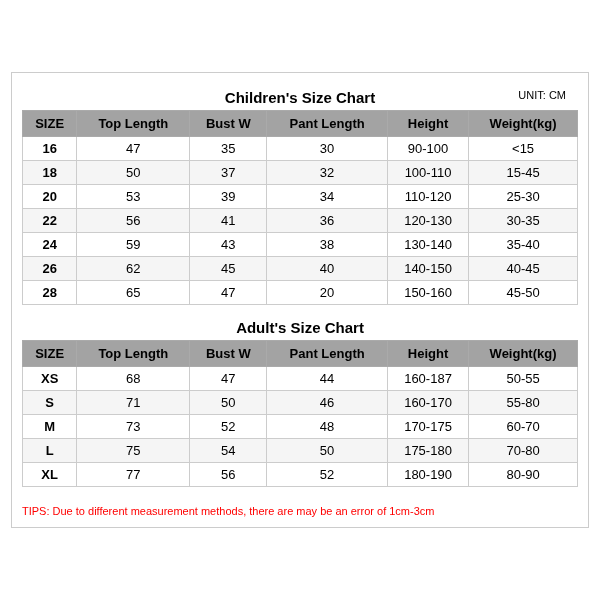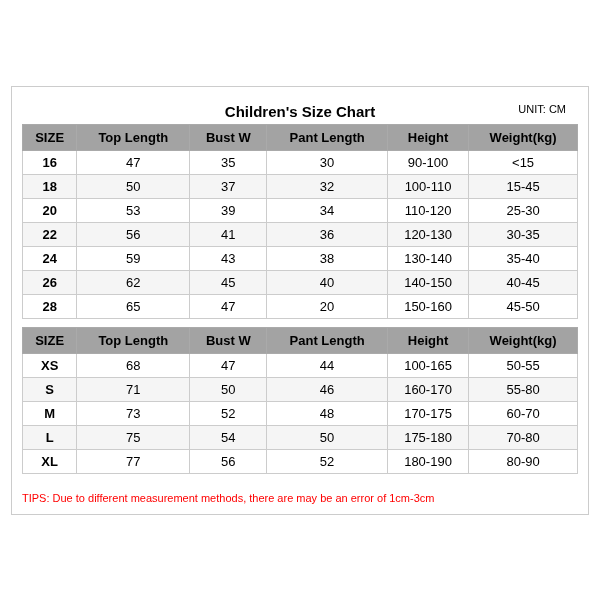--- a/index.html
+++ b/index.html
@@ -145,39 +145,42 @@
           <td>65</td>
           <td>47</td>
           <td>20</td>
           <td>150-160</td>
           <td>45-50</td>
         </tr>
       </tbody>
   </table>
 
   <div class="adult-section">
+    <div class="section-title">
+      <span>Adult's Size Chart</span>
+    </div>
 
     <table>
       <thead>
         <tr>
           <th>SIZE</th>
           <th>Top Length</th>
           <th>Bust W</th>
           <th>Pant Length</th>
           <th>Height</th>
           <th>Weight(kg)</th>
         </tr>
       </thead>
       <tbody id="adult-tbody">
       <tr>
             <td>XS</td>
             <td>68</td>
             <td>47</td>
             <td>44</td>
-            <td>100-165</td>
+            <td>160-187</td>
             <td>50-55</td>
           </tr>
           <tr>
             <td>S</td>
             <td>71</td>
             <td>50</td>
             <td>46</td>
             <td>160-170</td>
             <td>55-80</td>
           </tr>

